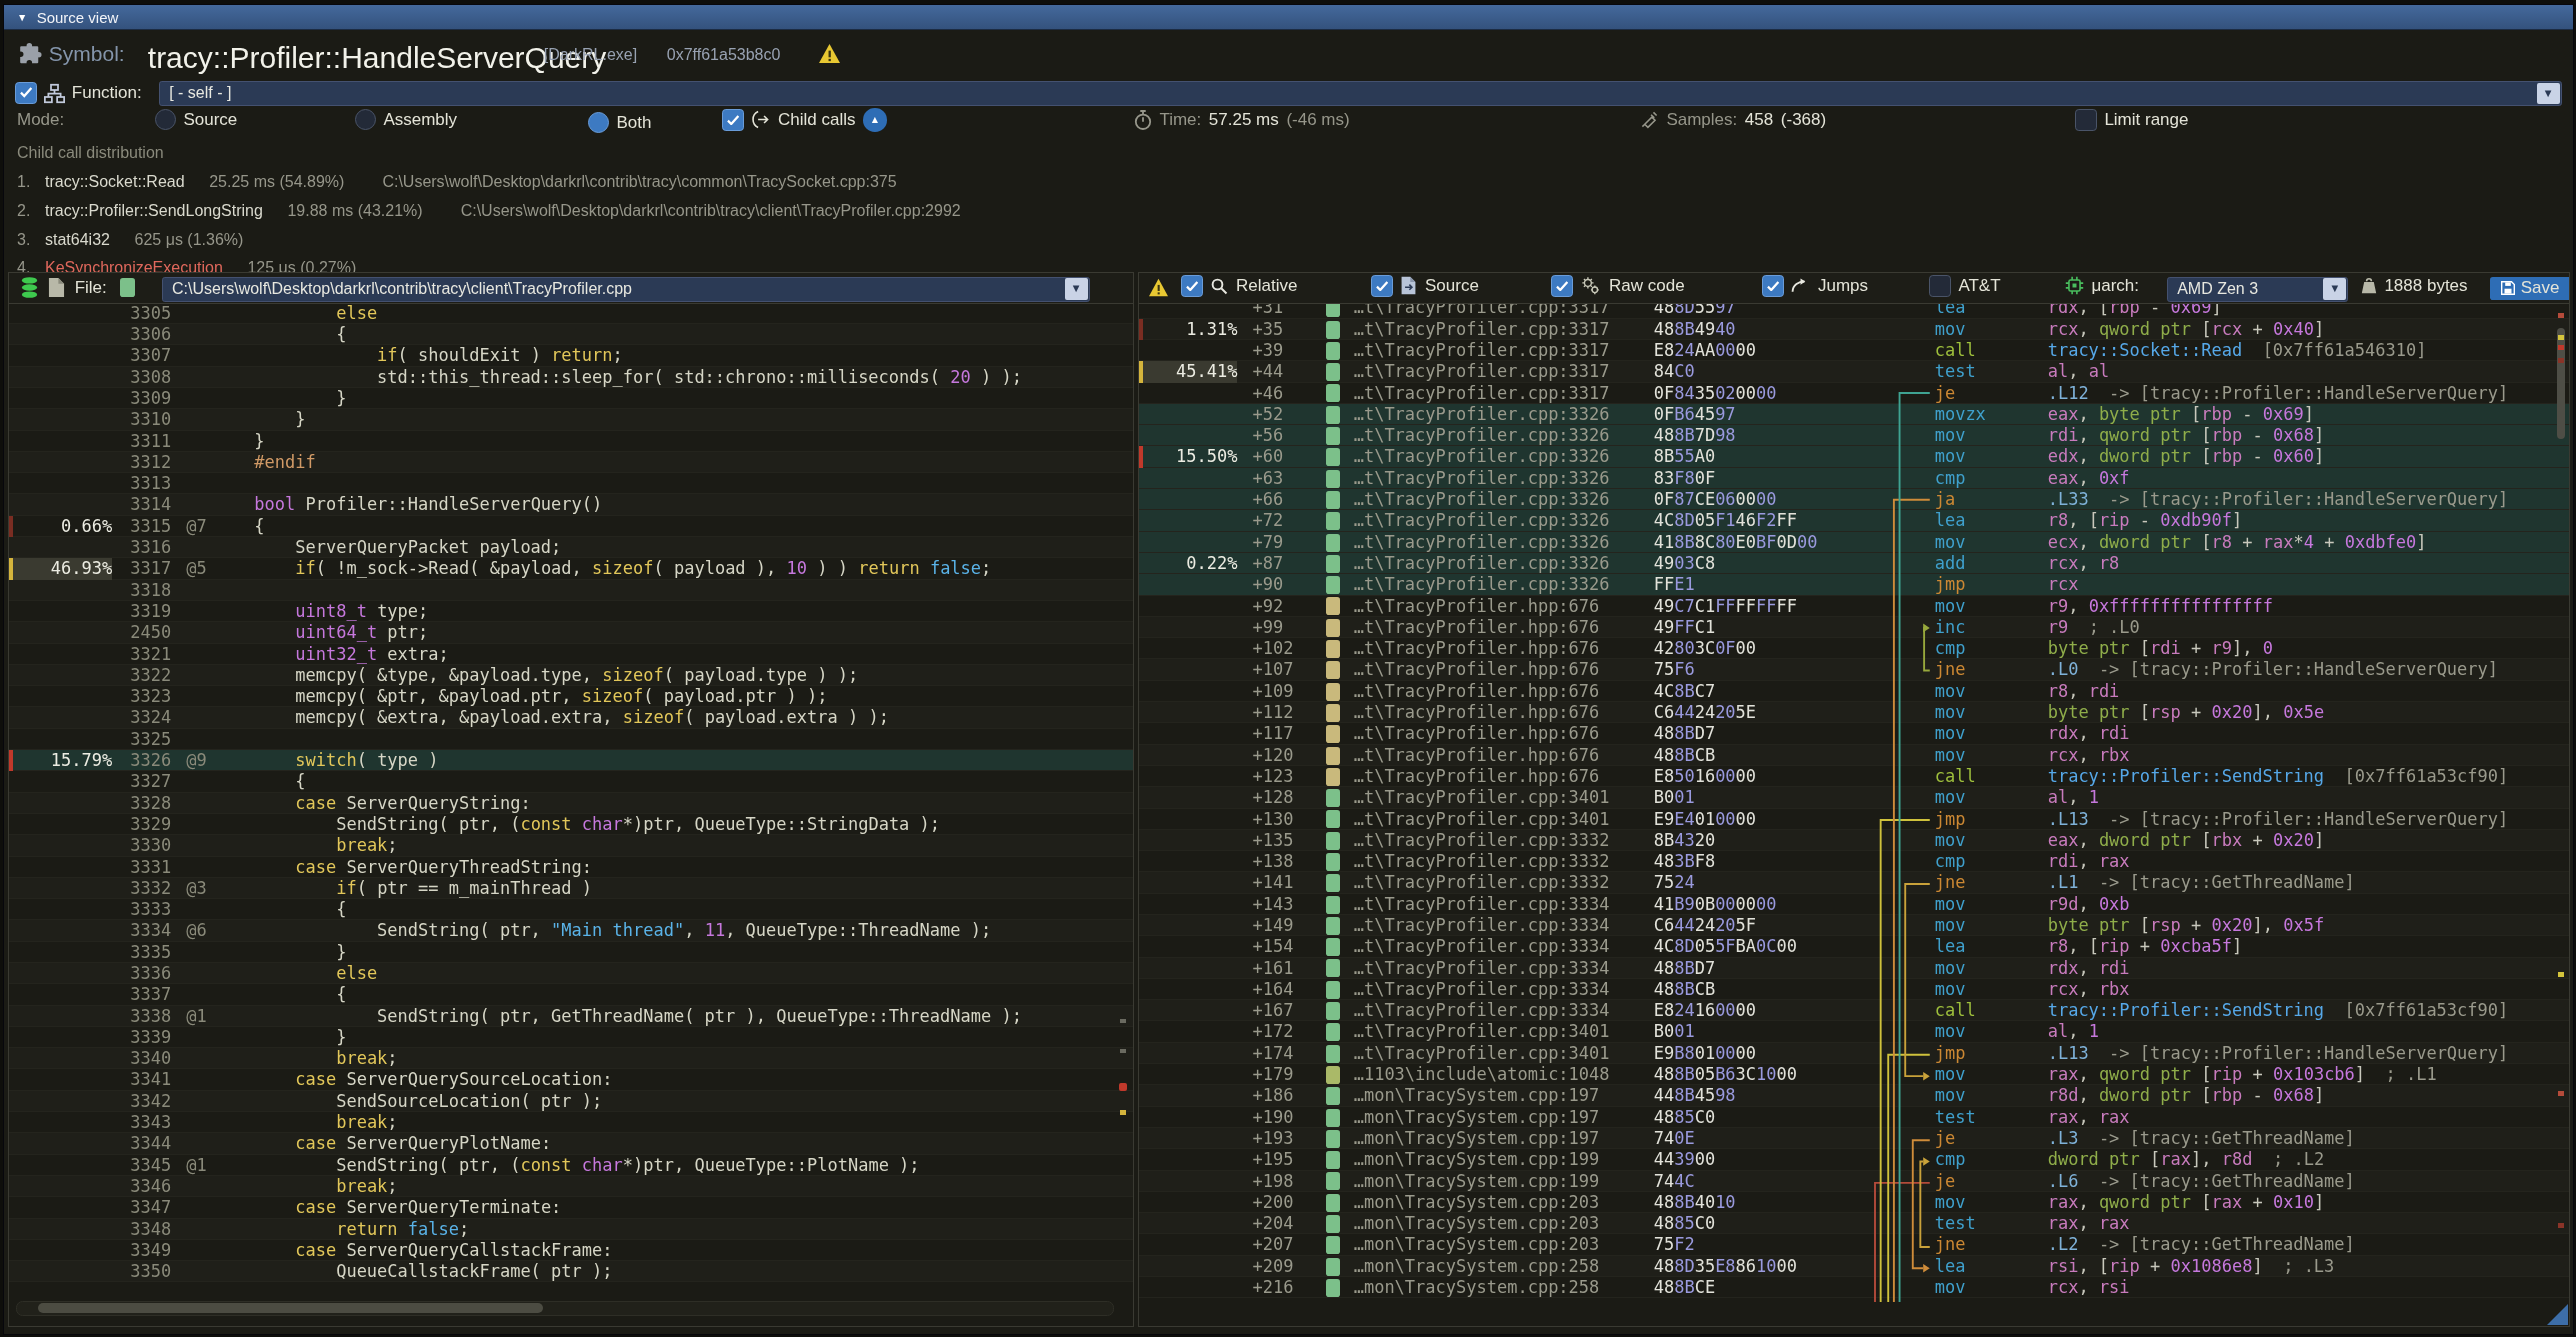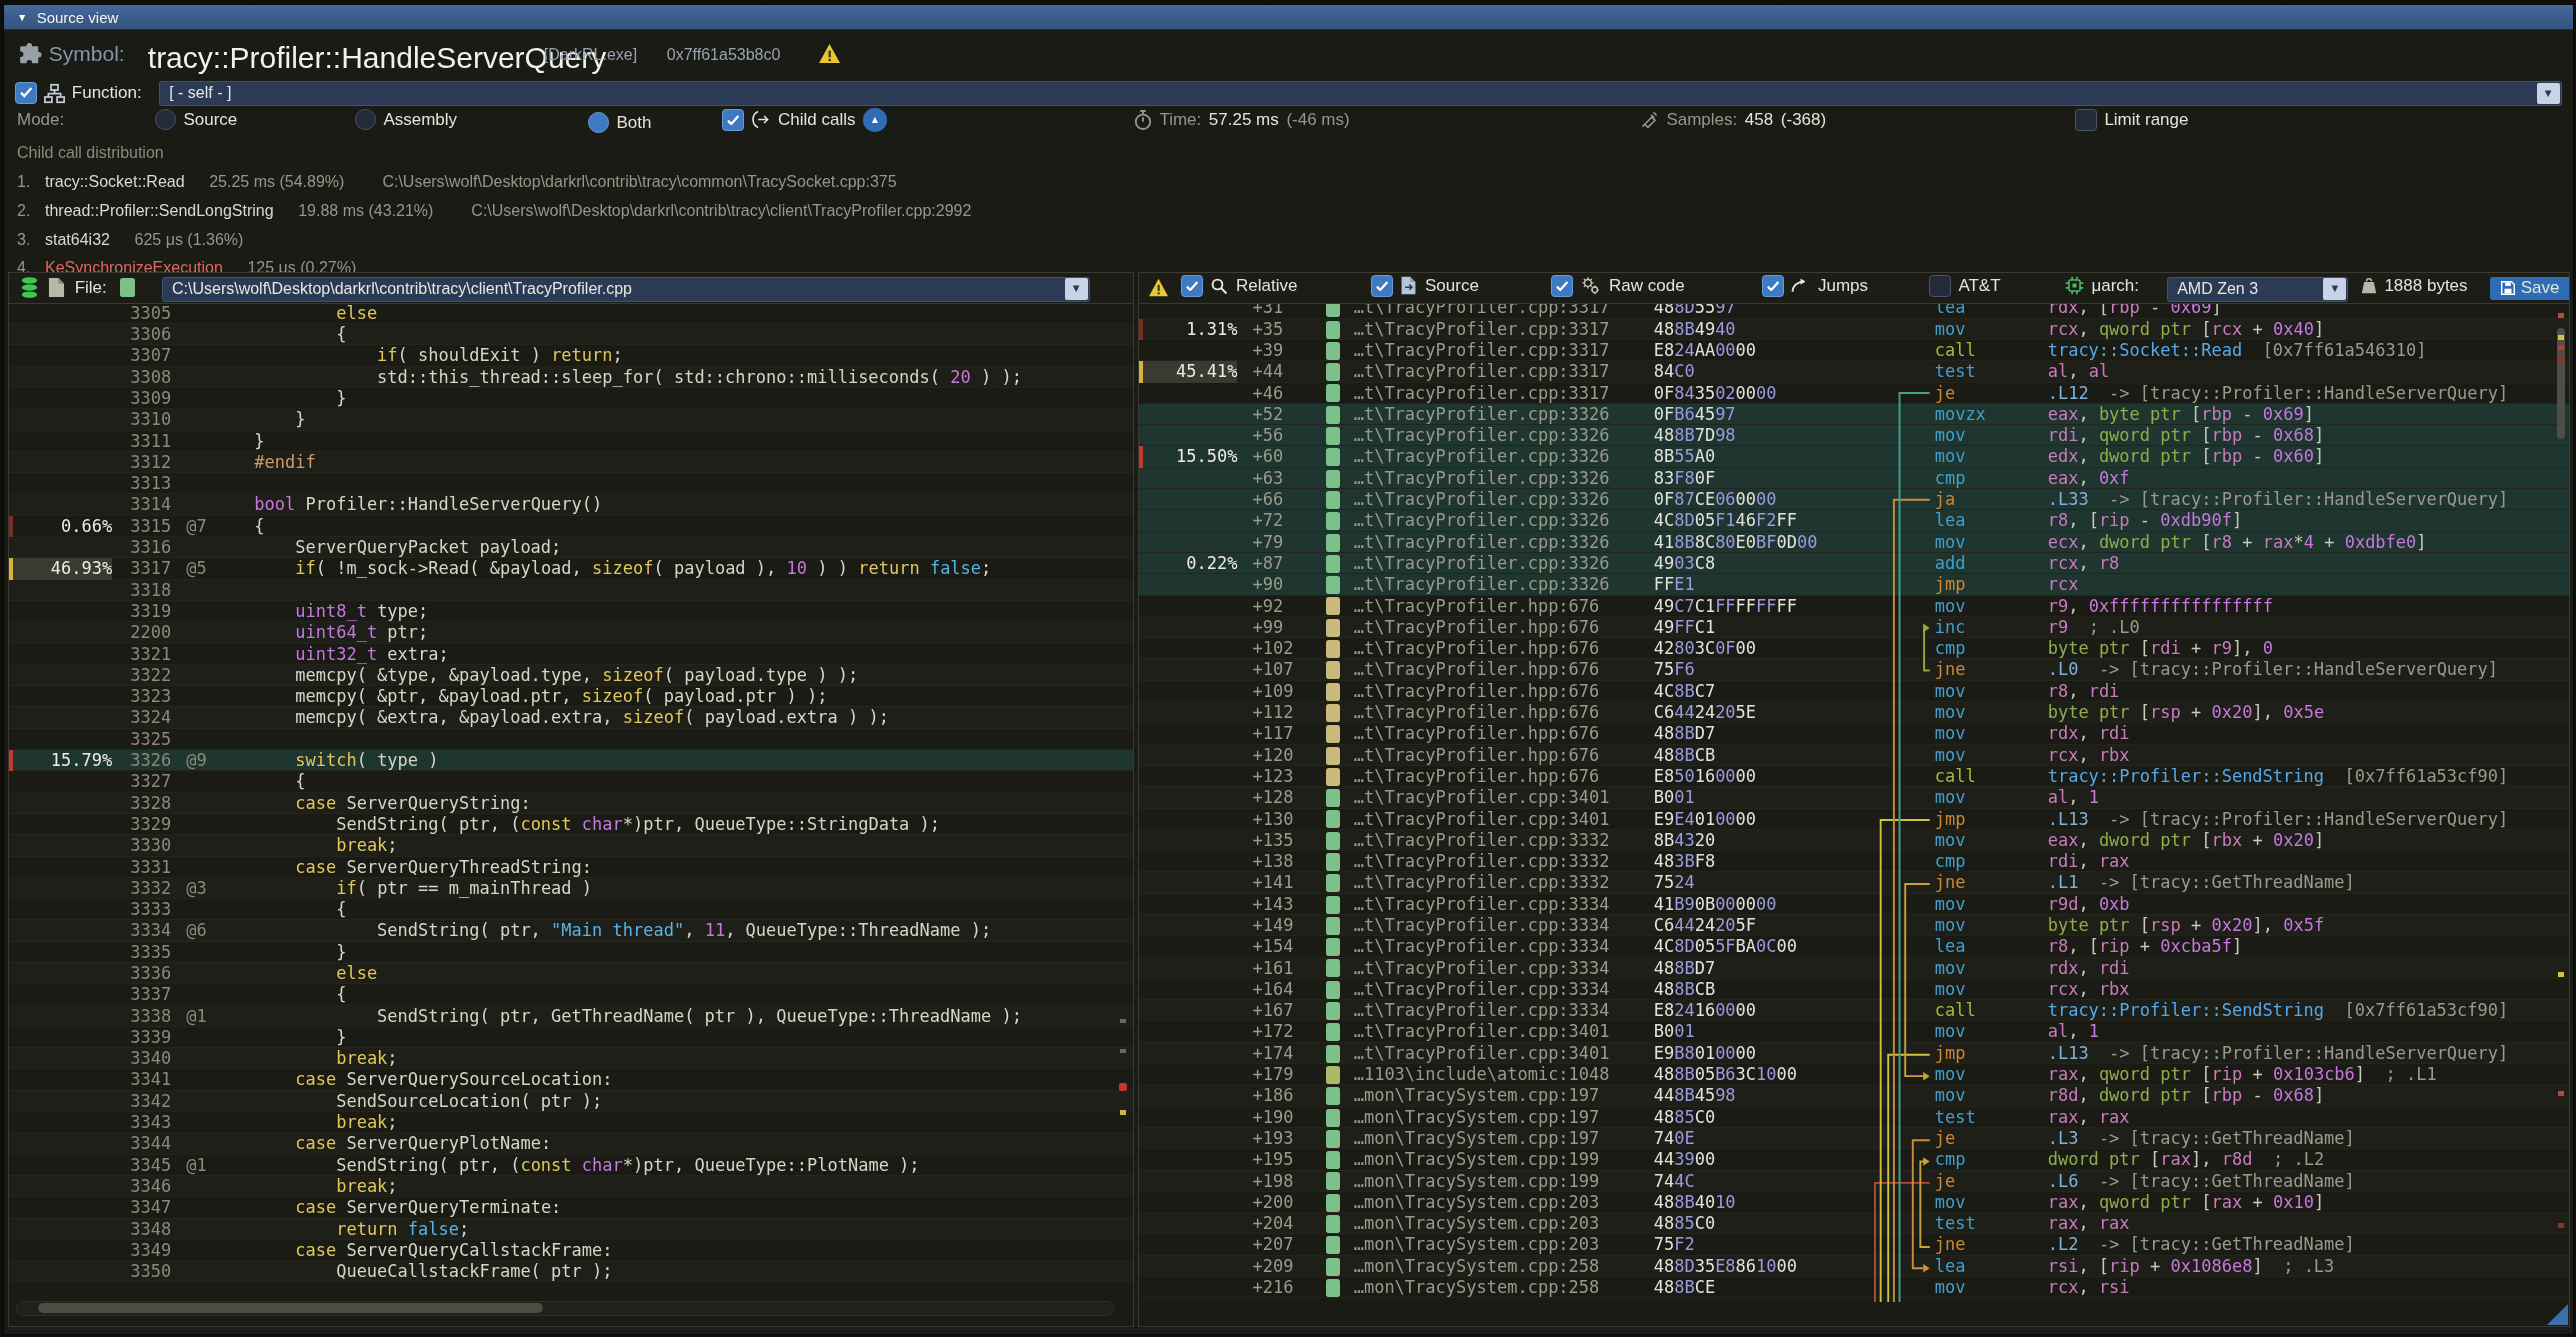--- a/index.html
+++ b/index.html
@@ -193,21 +193,21 @@
     <div class="title">Child call distribution</div>
     <div id="child-rows">
         <div class="crow" style="top: 34px;">
           <span class="cnum">1.</span>
           <span class="cname" style="color: rgb(218, 218, 206);">tracy::Socket::Read</span>
           <span class="ctime">25.25 ms (54.89%)</span>
           <span class="cpath">C:\Users\wolf\Desktop\darkrl\contrib\tracy\common\TracySocket.cpp:375</span>
         </div>
         <div class="crow" style="top: 63px;">
           <span class="cnum">2.</span>
-          <span class="cname" style="color: rgb(218, 218, 206);">thread::Profiler::SendLongString</span>
+          <span class="cname" style="color: rgb(218, 218, 206);">tracy::Profiler::SendLongString</span>
           <span class="ctime">19.88 ms (43.21%)</span>
           <span class="cpath">C:\Users\wolf\Desktop\darkrl\contrib\tracy\client\TracyProfiler.cpp:2992</span>
         </div>
         <div class="crow" style="top: 92px;">
           <span class="cnum">3.</span>
           <span class="cname" style="color: rgb(218, 218, 206);">stat64i32</span>
           <span class="ctime">625 μs (1.36%)</span>
           <span class="cpath"></span>
         </div>
         <div class="crow" style="top: 120px;">
@@ -250,21 +250,21 @@
         <div class="srow"><span class="sbar"></span><span class="spct"></span><span class="snum">3310</span><span class="sanno"></span><span class="scode">    }</span></div>
         <div class="srow"><span class="sbar"></span><span class="spct"></span><span class="snum">3311</span><span class="sanno"></span><span class="scode">}</span></div>
         <div class="srow"><span class="sbar"></span><span class="spct"></span><span class="snum">3312</span><span class="sanno"></span><span class="scode"><span style="color:#d19a66">#endif</span></span></div>
         <div class="srow"><span class="sbar"></span><span class="spct"></span><span class="snum">3313</span><span class="sanno"></span><span class="scode"></span></div>
         <div class="srow"><span class="sbar"></span><span class="spct"></span><span class="snum">3314</span><span class="sanno"></span><span class="scode"><span style="color:#c678dd">bool</span> Profiler::HandleServerQuery()</span></div>
         <div class="srow"><span class="sbar" style="background: rgb(122, 45, 34);"></span><span class="spct">0.66%</span><span class="snum">3315</span><span class="sanno">@7</span><span class="scode">{</span></div>
         <div class="srow"><span class="sbar"></span><span class="spct"></span><span class="snum">3316</span><span class="sanno"></span><span class="scode">    ServerQueryPacket payload;</span></div>
         <div class="srow"><span class="sbar" style="background: rgb(212, 180, 60);"></span><span class="spct pbg">46.93%</span><span class="snum">3317</span><span class="sanno">@5</span><span class="scode">    <span style="color:#e2c75a">if</span>( !m_sock-&gt;Read( &amp;payload, <span style="color:#e2c75a">sizeof</span>( payload ), <span style="color:#c678dd">10</span> ) ) <span style="color:#e2c75a">return</span> <span style="color:#5ab3e8">false</span>;</span></div>
         <div class="srow"><span class="sbar"></span><span class="spct"></span><span class="snum">3318</span><span class="sanno"></span><span class="scode"></span></div>
         <div class="srow"><span class="sbar"></span><span class="spct"></span><span class="snum">3319</span><span class="sanno"></span><span class="scode">    <span style="color:#c678dd">uint8_t</span> type;</span></div>
-        <div class="srow"><span class="sbar"></span><span class="spct"></span><span class="snum">2200</span><span class="sanno"></span><span class="scode">    <span style="color:#c678dd">uint64_t</span> ptr;</span></div>
+        <div class="srow"><span class="sbar"></span><span class="spct"></span><span class="snum">2450</span><span class="sanno"></span><span class="scode">    <span style="color:#c678dd">uint64_t</span> ptr;</span></div>
         <div class="srow"><span class="sbar"></span><span class="spct"></span><span class="snum">3321</span><span class="sanno"></span><span class="scode">    <span style="color:#c678dd">uint32_t</span> extra;</span></div>
         <div class="srow"><span class="sbar"></span><span class="spct"></span><span class="snum">3322</span><span class="sanno"></span><span class="scode">    memcpy( &amp;type, &amp;payload.type, <span style="color:#e2c75a">sizeof</span>( payload.type ) );</span></div>
         <div class="srow"><span class="sbar"></span><span class="spct"></span><span class="snum">3323</span><span class="sanno"></span><span class="scode">    memcpy( &amp;ptr, &amp;payload.ptr, <span style="color:#e2c75a">sizeof</span>( payload.ptr ) );</span></div>
         <div class="srow"><span class="sbar"></span><span class="spct"></span><span class="snum">3324</span><span class="sanno"></span><span class="scode">    memcpy( &amp;extra, &amp;payload.extra, <span style="color:#e2c75a">sizeof</span>( payload.extra ) );</span></div>
         <div class="srow"><span class="sbar"></span><span class="spct"></span><span class="snum">3325</span><span class="sanno"></span><span class="scode"></span></div>
         <div class="srow hl"><span class="sbar" style="background: rgb(192, 57, 43);"></span><span class="spct">15.79%</span><span class="snum">3326</span><span class="sanno">@9</span><span class="scode">    <span style="color:#e2c75a">switch</span>( type )</span></div>
         <div class="srow"><span class="sbar"></span><span class="spct"></span><span class="snum">3327</span><span class="sanno"></span><span class="scode">    {</span></div>
         <div class="srow"><span class="sbar"></span><span class="spct"></span><span class="snum">3328</span><span class="sanno"></span><span class="scode">    <span style="color:#e2c75a">case</span> ServerQueryString:</span></div>
         <div class="srow"><span class="sbar"></span><span class="spct"></span><span class="snum">3329</span><span class="sanno"></span><span class="scode">        SendString( ptr, (<span style="color:#e2c75a">const</span> <span style="color:#c678dd">char</span>*)ptr, QueueType::StringData );</span></div>
         <div class="srow"><span class="sbar"></span><span class="spct"></span><span class="snum">3330</span><span class="sanno"></span><span class="scode">        <span style="color:#e2c75a">break</span>;</span></div>

